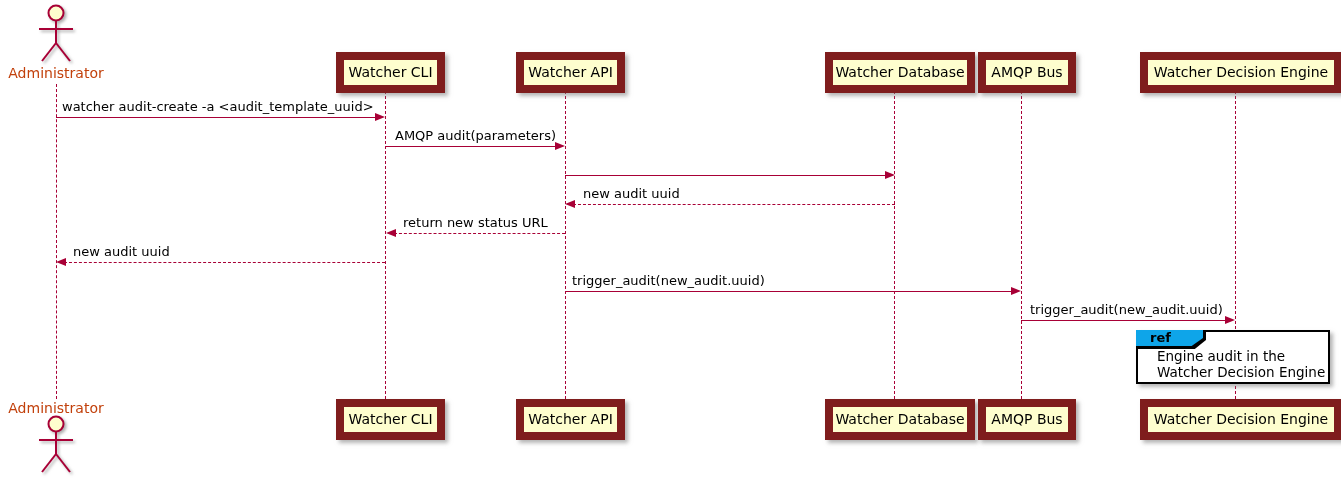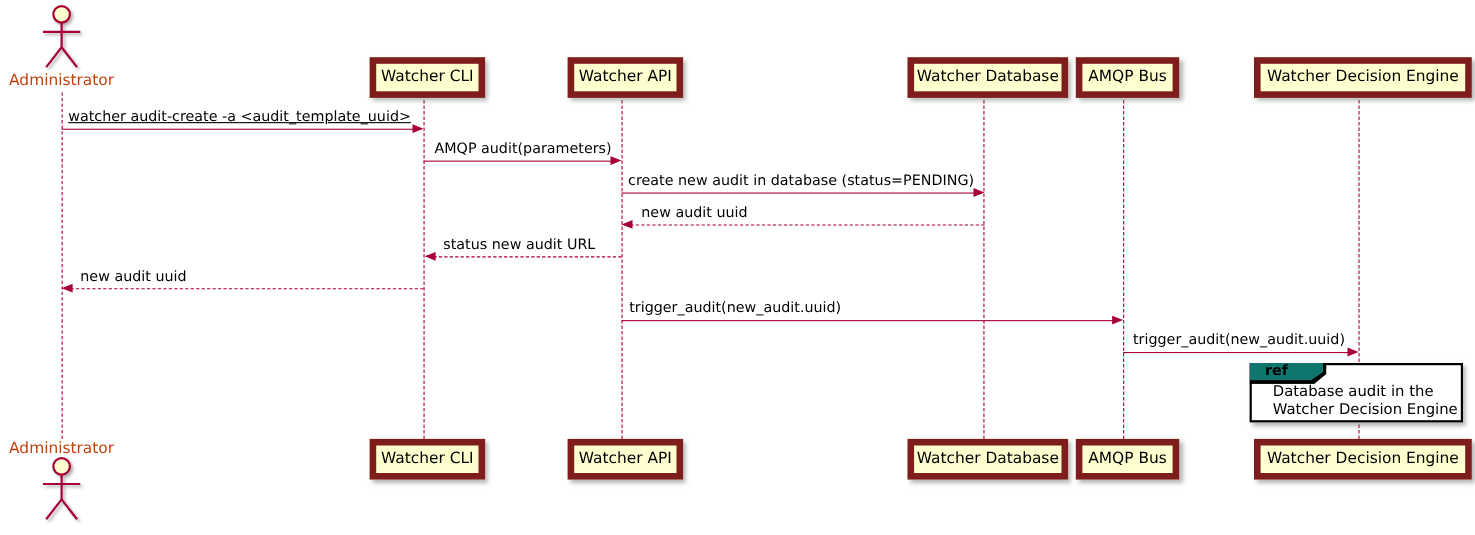--- a/index.html
+++ b/index.html
@@ -3,21 +3,21 @@
 <meta charset="utf-8">
 <style>
   html,body { margin:0; padding:0; background:#ffffff; }
   #diagram {
     position:relative; width:1341px; height:486px; background:#ffffff;
     font-family:"DejaVu Sans","Liberation Sans",sans-serif; color:#000;
     overflow:hidden;
   }
   .participant {
     position:absolute; height:25px; background:#FEFECE;
-    border:6px solid #7f1d1d; box-shadow:3px 3px 4px rgba(120,120,120,.55);
+    border:8px solid #7f1d1d; box-shadow:3px 3px 4px rgba(120,120,120,.55);
     text-align:center; font-size:14px; line-height:25px; color:#000;
     white-space:nowrap;
   }
   .lifeline { position:absolute; width:0; border-left:1px dashed #A80036; }
   .msg-label { position:absolute; font-size:13px; color:#000; white-space:nowrap; }
   .line-solid  { position:absolute; height:0; border-top:1px solid  #A80036; }
   .line-dashed { position:absolute; height:0; border-top:1px dashed #A80036; }
   .head-r { position:absolute; width:0; height:0;
     border-left:10px solid #A80036; border-top:4px solid transparent; border-bottom:4px solid transparent; }
   .head-l { position:absolute; width:0; height:0;
@@ -30,55 +30,54 @@
     background:#ffffff; border:2px solid #000000;
     box-shadow:3px 3px 4px rgba(120,120,120,.55);
   }
   .ref-tab {
     position:absolute; left:-2px; top:-2px; width:70px; height:19px;
     background:#000000;
     clip-path:polygon(0 0,100% 0,100% 52%,84% 100%,0 100%);
   }
   .ref-tab-inner {
     position:absolute; left:0; top:0; width:67px; height:16px;
-    background:#0f766e;
+    background:#0ea5e9;
     clip-path:polygon(0 0,100% 0,100% 50%,83% 100%,0 100%);
   }
   .ref-keyword { position:absolute; left:14px; top:0px; font-size:13px; font-weight:bold; color:#000; }
   .ref-line { position:absolute; left:19px; font-size:13.5px; color:#000; white-space:nowrap; }
 </style>
 </head>
 <body>
 
 <div id="diagram">
 
   <div class="lifeline" style="left:56px;  top:84px; height:315px;"></div>
   <div class="lifeline" style="left:385px; top:81px; height:318px;"></div>
   <div class="lifeline" style="left:565px; top:81px; height:318px;"></div>
   <div class="lifeline" style="left:894px; top:81px; height:318px;"></div>
   <div class="lifeline" style="left:1021px;top:81px; height:318px;"></div>
   <div class="lifeline" style="left:1235px;top:81px; height:318px;"></div>
 
-  <div class="msg-label" style="left:62px;  top:99px;text-decoration:underline;">watcher audit-create -a &lt;audit_template_uuid&gt;</div>
+  <div class="msg-label" style="left:62px;  top:99px;">watcher audit-create -a &lt;audit_template_uuid&gt;</div>
   <div class="line-solid" style="left:56px;  top:117px; width:321px;"></div>
   <div class="head-r" style="left:375px; top:113px;"></div>
 
   <div class="msg-label" style="left:395px; top:128px;">AMQP audit(parameters)</div>
   <div class="line-solid" style="left:385px; top:146px; width:172px;"></div>
   <div class="head-r" style="left:555px; top:142px;"></div>
 
-  <div class="msg-label" style="left:571px; top:157px;">create new audit in database (status=PENDING)</div>
   <div class="line-solid" style="left:565px; top:175px; width:322px;"></div>
   <div class="head-r" style="left:885px; top:171px;"></div>
 
   <div class="msg-label" style="left:583px; top:186px;">new audit uuid</div>
   <div class="line-dashed" style="left:573px; top:204px; width:322px;"></div>
   <div class="head-l" style="left:565px; top:200px;"></div>
 
-  <div class="msg-label" style="left:403px; top:215px;">status new audit URL</div>
+  <div class="msg-label" style="left:403px; top:215px;">return new status URL</div>
   <div class="line-dashed" style="left:394px; top:233px; width:171px;"></div>
   <div class="head-l" style="left:386px; top:229px;"></div>
 
   <div class="msg-label" style="left:73px; top:244px;">new audit uuid</div>
   <div class="line-dashed" style="left:64px; top:262px; width:321px;"></div>
   <div class="head-l" style="left:56px; top:258px;"></div>
 
   <div class="msg-label" style="left:572px; top:273px;">trigger_audit(new_audit.uuid)</div>
   <div class="line-solid" style="left:565px; top:291px; width:447px;"></div>
   <div class="head-r" style="left:1011px; top:287px;"></div>
@@ -101,21 +100,21 @@
   <div class="participant" style="left:825px;  top:52px; width:134px;">Watcher Database</div>
   <div class="participant" style="left:978px;  top:52px; width:82px;">AMQP Bus</div>
   <div class="participant" style="left:1140px; top:52px; width:186px;">Watcher Decision Engine</div>
 
   <div class="ref-frame">
     <div class="ref-tab">
       <div class="ref-tab-inner">
         <div class="ref-keyword">ref</div>
       </div>
     </div>
-    <div class="ref-line" style="top:16px;">Database audit in the</div>
+    <div class="ref-line" style="top:16px;">Engine audit in the</div>
     <div class="ref-line" style="top:32px;">Watcher Decision Engine</div>
   </div>
 
   <div class="participant" style="left:336px;  top:399px; width:93px;">Watcher CLI</div>
   <div class="participant" style="left:516px;  top:399px; width:93px;">Watcher API</div>
   <div class="participant" style="left:825px;  top:399px; width:134px;">Watcher Database</div>
   <div class="participant" style="left:978px;  top:399px; width:82px;">AMQP Bus</div>
   <div class="participant" style="left:1140px; top:399px; width:186px;">Watcher Decision Engine</div>
 
   <div class="actor-label" style="left:6px; top:400px;">Administrator</div>

